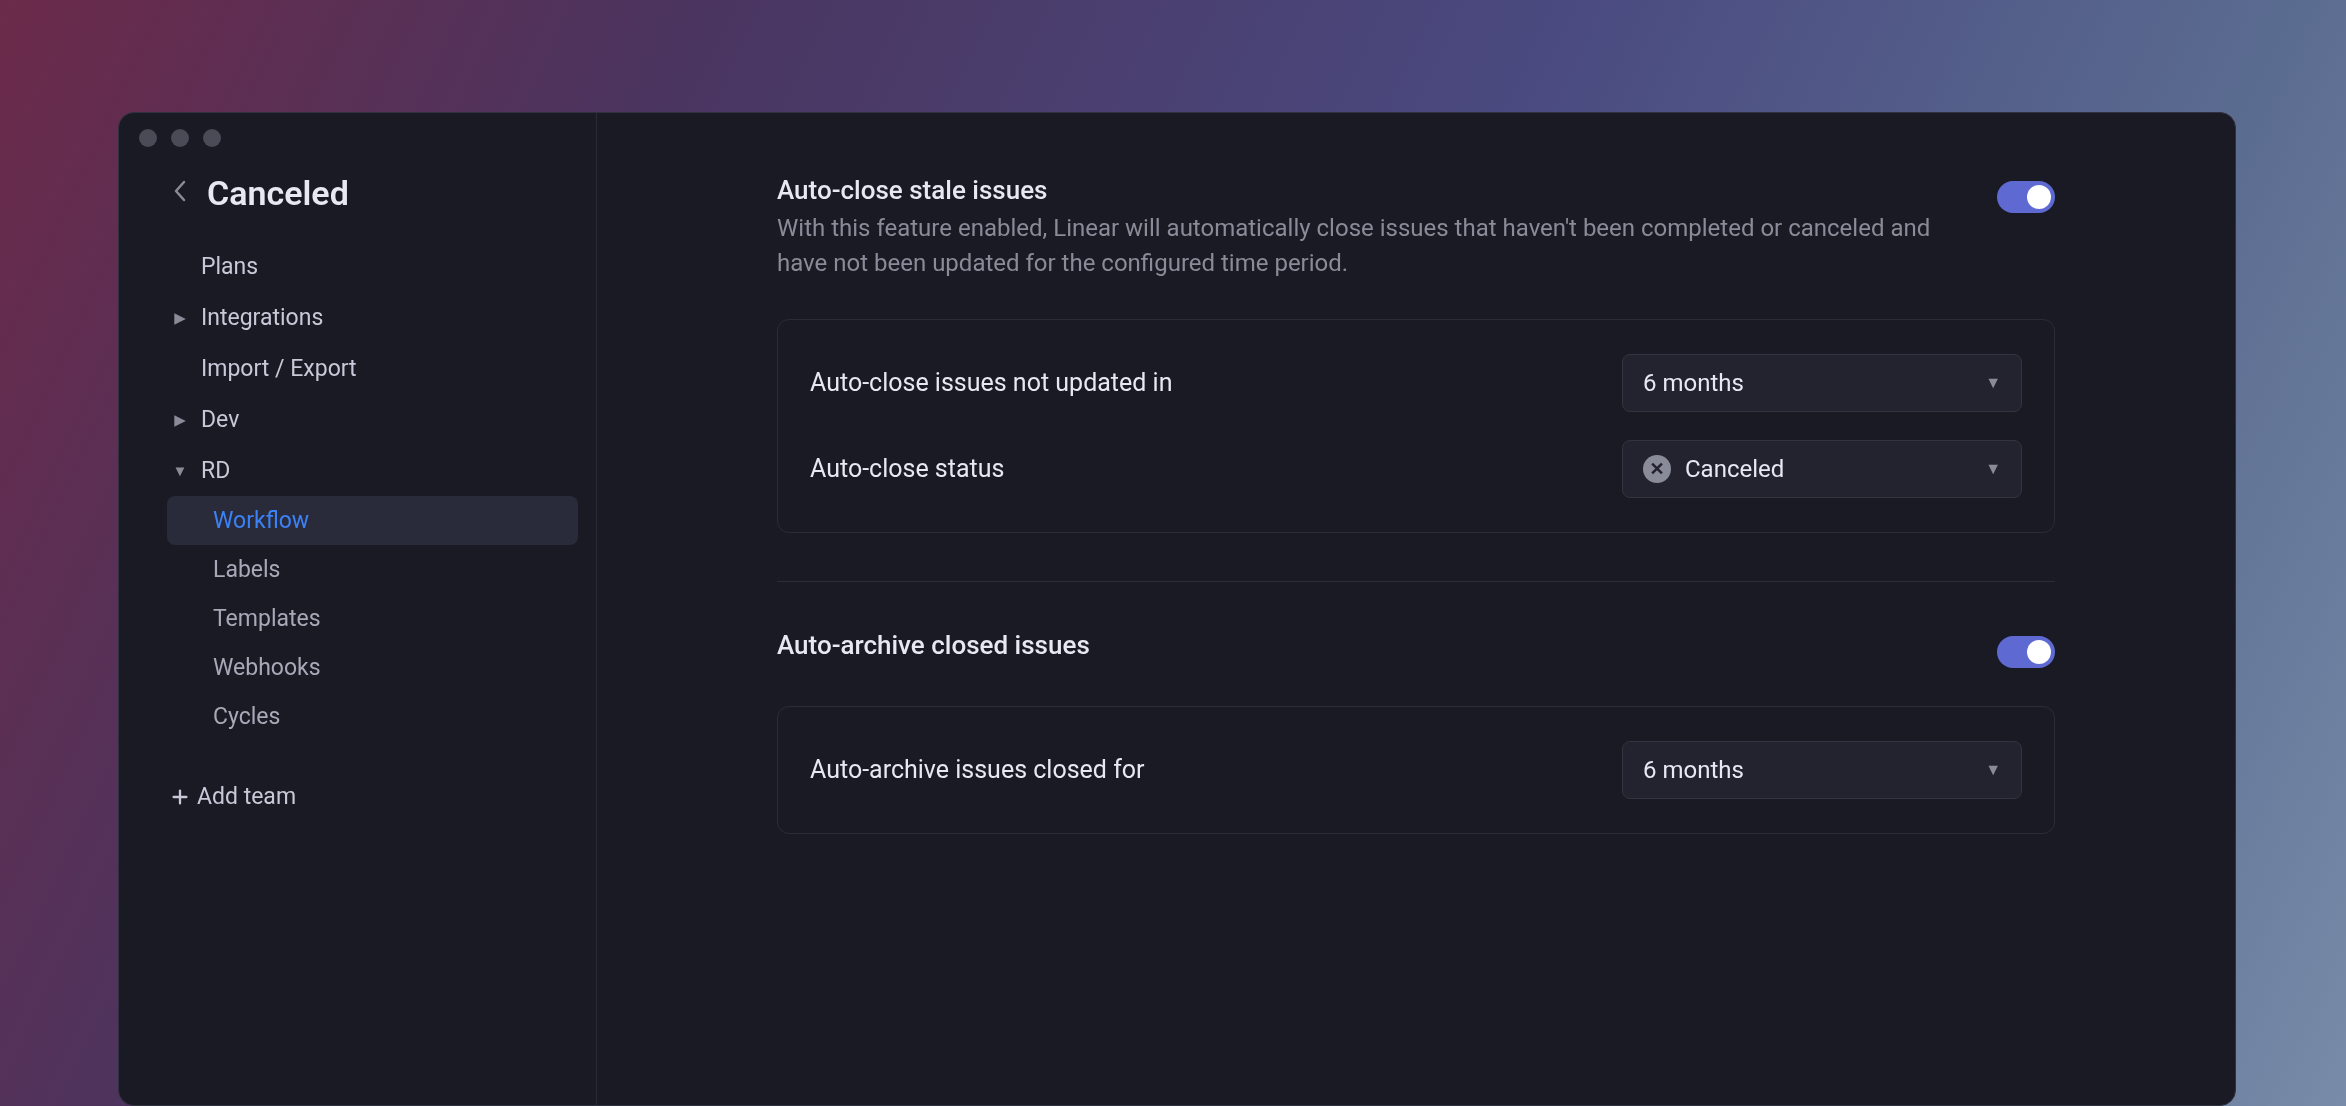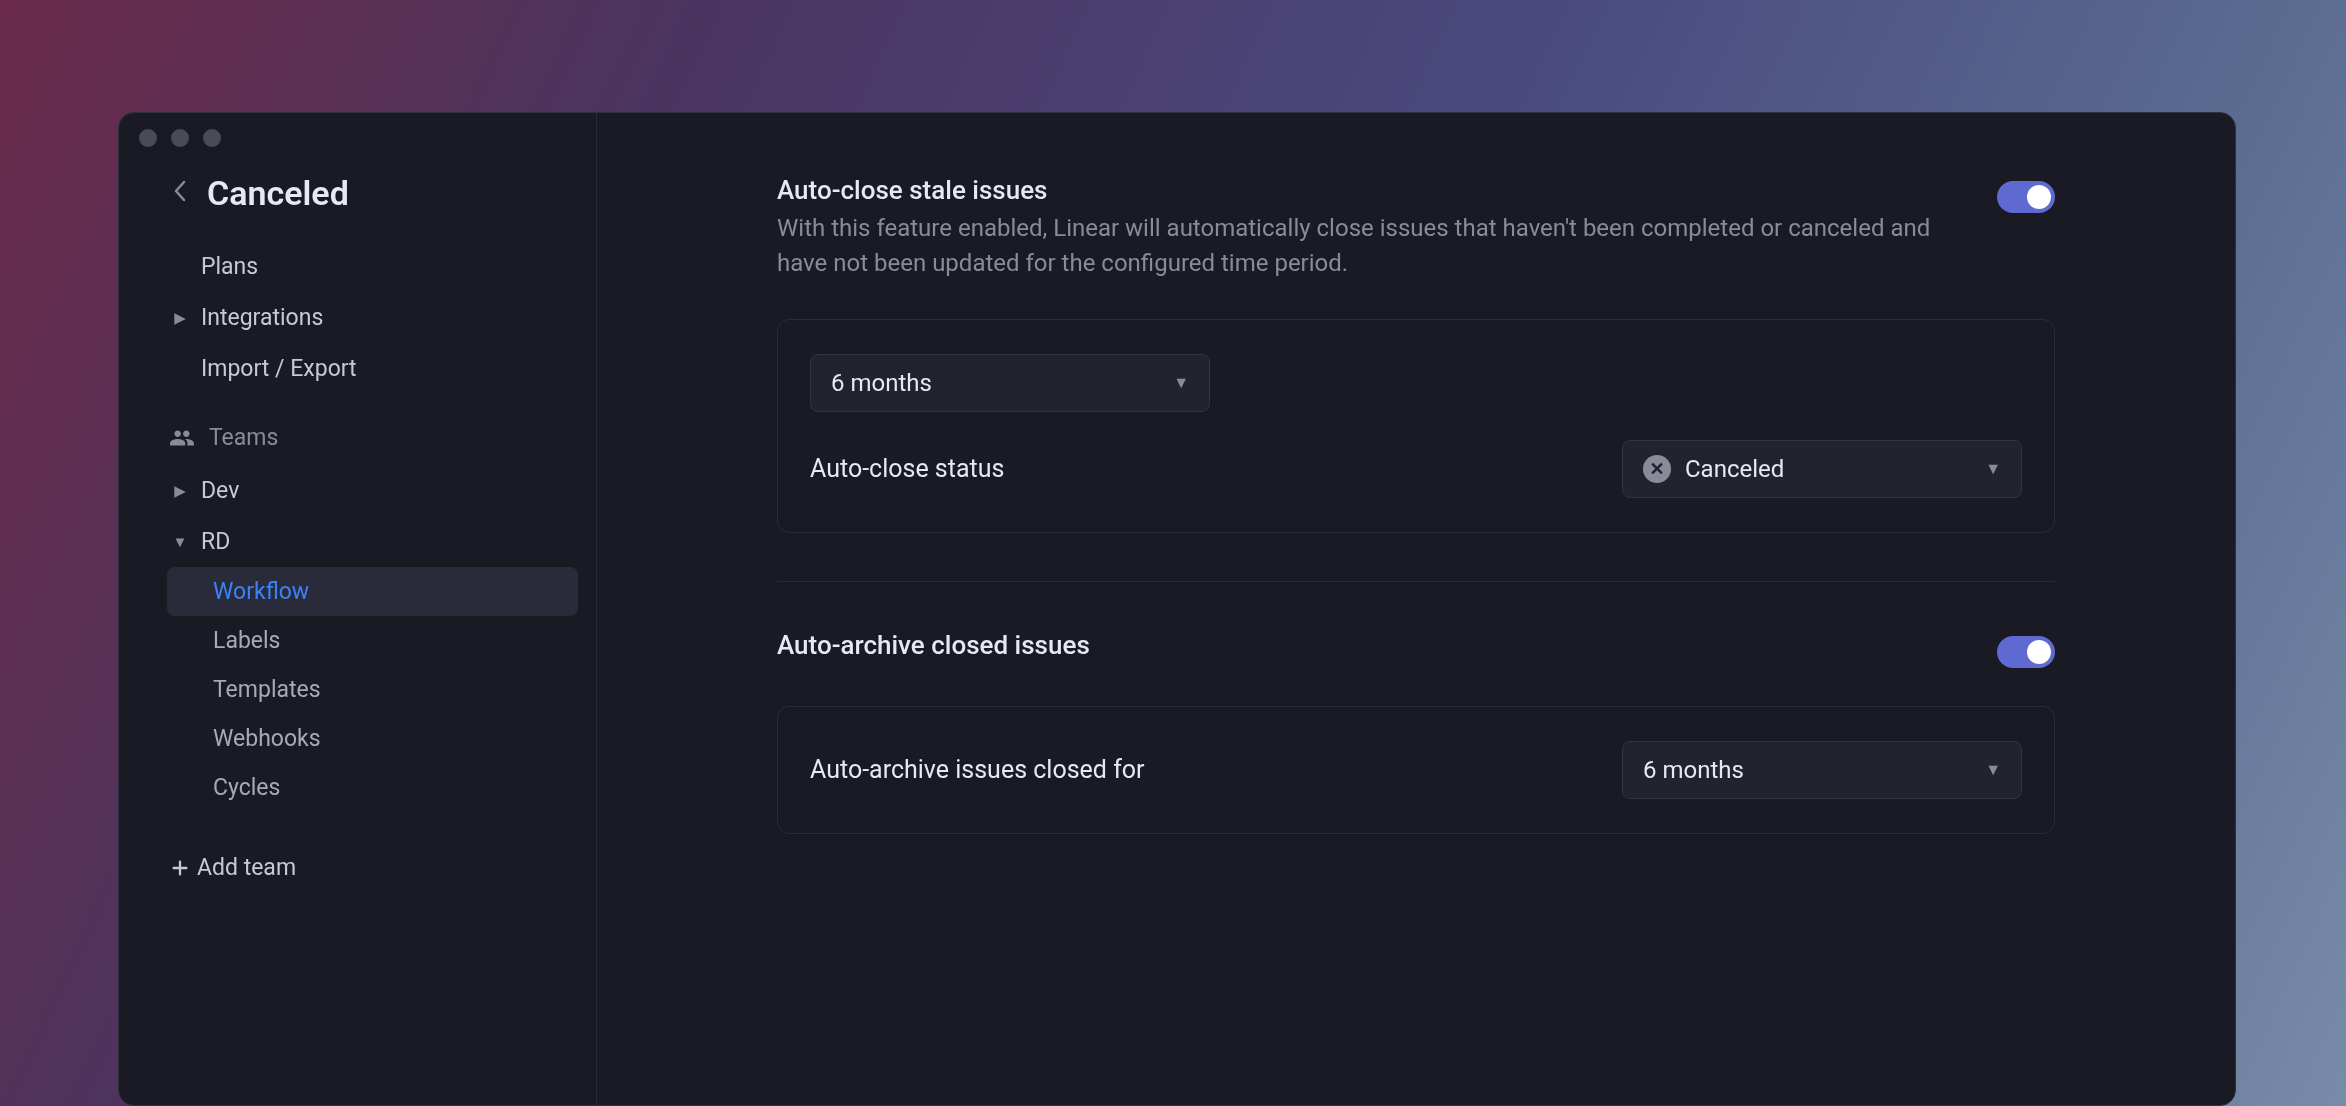--- a/index.html
+++ b/index.html
@@ -225,26 +225,20 @@
         <span>Plans</span>
       </div>
       <div class="nav-item">
         <span class="disclosure">▶</span>
         <span>Integrations</span>
       </div>
       <div class="nav-item no-disclosure">
         <span>Import / Export</span>
       </div>
 
-      <div class="section-label">
-        <svg width="26" height="26" viewBox="0 0 24 24" fill="#8a8b98">
-            <path d="M16 11c1.66 0 3-1.34 3-3s-1.34-3-3-3-3 1.34-3 3 1.34 3 3 3zm-8 0c1.66 0 3-1.34 3-3S9.66 5 8 5 5 6.34 5 8s1.34 3 3 3zm0 2c-2.33 0-7 1.17-7 3.5V19h14v-2.5C15 14.17 10.33 13 8 13zm8 0c-.29 0-.62.02-.97.05 1.16.84 1.97 1.97 1.97 3.45V19h6v-2.5c0-2.33-4.67-3.5-7-3.5z"></path>
-          </svg>
-        <span>Teams</span>
-      </div>
 
       <div class="nav-item">
         <span class="disclosure">▶</span>
         <span>Dev</span>
       </div>
       <div class="nav-item">
         <span class="disclosure">▼</span>
         <span>RD</span>
       </div>
 
@@ -281,20 +275,21 @@
       <div class="setting-head">
         <div class="texts">
           <div class="setting-title">Auto-close stale issues</div>
           <div class="setting-desc">With this feature enabled, Linear will automatically close issues that haven't been completed or canceled and have not been updated for the configured time period.</div>
         </div>
         <div class="toggle"></div>
       </div>
 
       <div class="config-box">
         <div class="config-row">
+          <div class="config-label">Auto-close issues not updated in</div>
           <div class="dropdown">
             <span class="value">
                 <span>6 months</span>
               </span>
             <span class="chev">▼</span>
           </div>
         </div>
         <div class="config-row">
           <div class="config-label">Auto-close status</div>
           <div class="dropdown">

